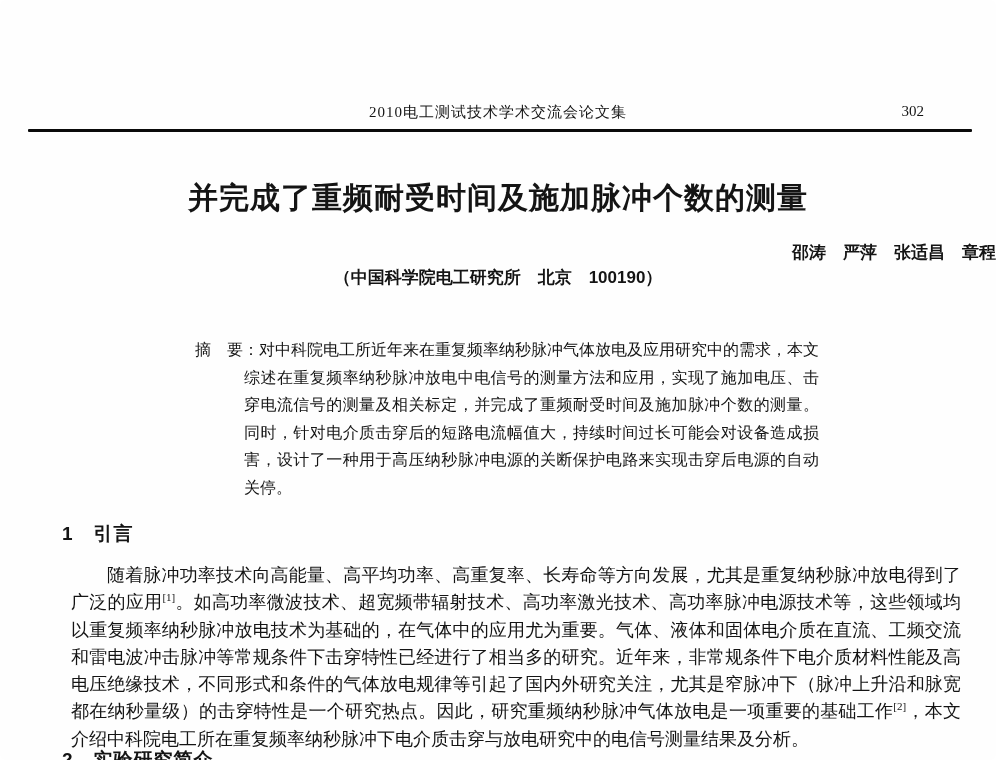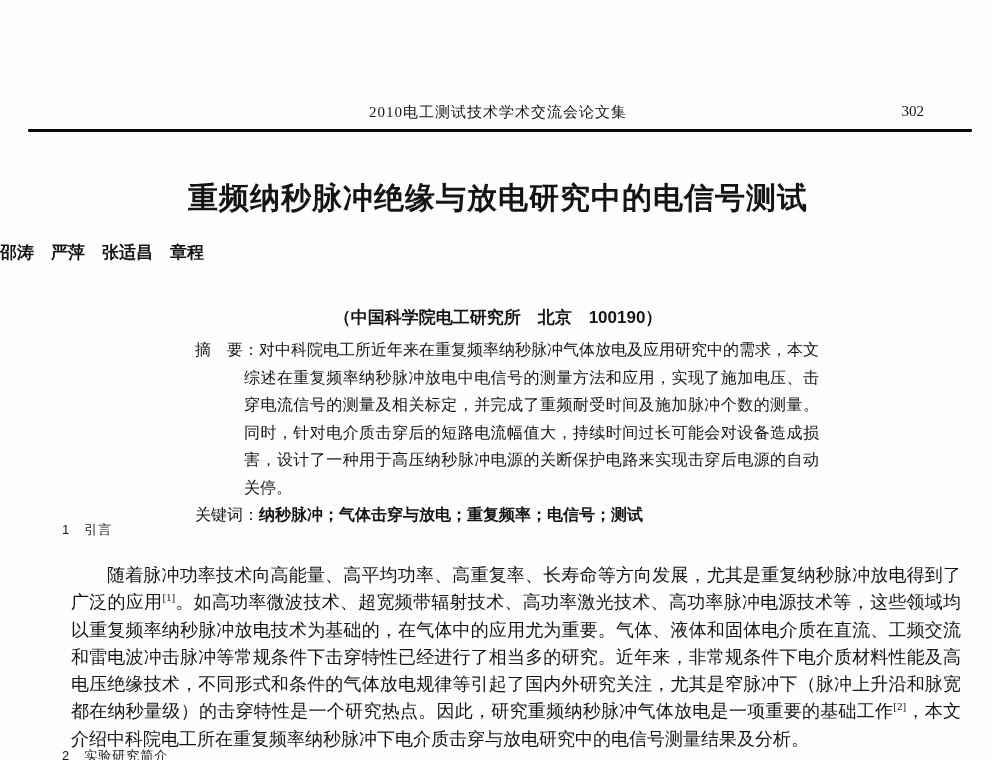--- a/index.html
+++ b/index.html
@@ -52,35 +52,34 @@
     font-family: "Liberation Sans", "DejaVu Sans", sans-serif;
     font-size: 30px;
     font-weight: 700;
     letter-spacing: 1px;
   }
   .authors {
     position: absolute;
     top: 241px;
     left: 0;
     width: 100%;
-    text-align: left;
+    text-align: right;
     font-size: 17px;
     font-weight: 700;
     font-family: "Liberation Sans", "DejaVu Sans", sans-serif;
   }
   .affiliation {
     position: absolute;
     top: 266px;
     left: 0;
     width: 100%;
     text-align: center;
     font-size: 17px;
     font-weight: 700;
     font-family: "Liberation Sans", "DejaVu Sans", sans-serif;
-    margin-top: 40px;
   }
   .abstract-block {
     position: absolute;
     top: 336px;
     left: 195px;
     width: 624px;
     font-size: 16px;
     line-height: 27.5px;
   }
   .abstract-para {
@@ -96,22 +95,22 @@
   .keywords-para {
     margin: 0;
     font-weight: 700;
     font-family: "Liberation Sans", "DejaVu Sans", sans-serif;
   }
   .section-heading {
     position: absolute;
     left: 62px;
     margin: 0;
     font-family: "Liberation Sans", "DejaVu Sans", sans-serif;
-    font-size: 13px;
-    font-weight: 400;
+    font-size: 19px;
+    font-weight: 700;
     letter-spacing: 1px;
   }
   #heading-1 { top: 521px; }
   #heading-2 { top: 747px; }  
   .intro-para {
     position: absolute;
     top: 546px;
     left: 55px;
     width: 890px;
     margin: 16px;
@@ -129,29 +128,28 @@
 <body>
 
 <div id="page">
 
   <div class="running-head">2010电工测试技术学术交流会论文集</div>
 
   <div class="page-number">302</div>
 
   <div class="header-rule"></div>
 
-  <h1 class="paper-title">重频纳秒脉冲绝缘与放电研究中的电信号测试</h1>
+  <h1 class="paper-title">并完成了重频耐受时间及施加脉冲个数的测量</h1>
 
   <div class="authors">邵涛　严萍　张适昌　章程</div>
 
   <div class="affiliation">（中国科学院电工研究所　北京　100190）</div>
 
   <div class="abstract-block">
     <p class="abstract-para"><span class="abstract-label">摘　要：</span><span>对中科院电工所近年来在重复频率纳秒脉冲气体放电及应用研究中的需求，本文综述在重复频率纳秒脉冲放电中电信号的测量方法和应用，实现了施加电压、击穿电流信号的测量及相关标定，并完成了重频耐受时间及施加脉冲个数的测量。同时，针对电介质击穿后的短路电流幅值大，持续时间过长可能会对设备造成损害，设计了一种用于高压纳秒脉冲电源的关断保护电路来实现击穿后电源的自动关停。</span></p>
-    <p class="keywords-para"><span class="keywords-label">关键词：</span><span>纳秒脉冲；气体击穿与放电；重复频率；电信号；测试</span></p>
   </div>
 
   <h2 class="section-heading" id="heading-1">1　引言</h2>
 
   <p class="intro-para">随着脉冲功率技术向高能量、高平均功率、高重复率、长寿命等方向发展，尤其是重复纳秒脉冲放电得到了广泛的应用<sup>[1]</sup>。如高功率微波技术、超宽频带辐射技术、高功率激光技术、高功率脉冲电源技术等，这些领域均以重复频率纳秒脉冲放电技术为基础的，在气体中的应用尤为重要。气体、液体和固体电介质在直流、工频交流和雷电波冲击脉冲等常规条件下击穿特性已经进行了相当多的研究。近年来，非常规条件下电介质材料性能及高电压绝缘技术，不同形式和条件的气体放电规律等引起了国内外研究关注，尤其是窄脉冲下（脉冲上升沿和脉宽都在纳秒量级）的击穿特性是一个研究热点。因此，研究重频纳秒脉冲气体放电是一项重要的基础工作<sup>[2]</sup>，本文介绍中科院电工所在重复频率纳秒脉冲下电介质击穿与放电研究中的电信号测量结果及分析。</p>
 
   <h2 class="section-heading" id="heading-2">2　实验研究简介</h2>
 
 </div>
 

